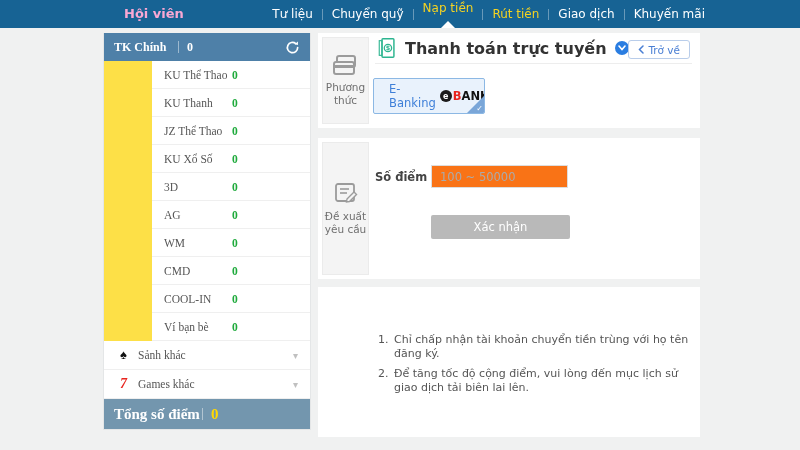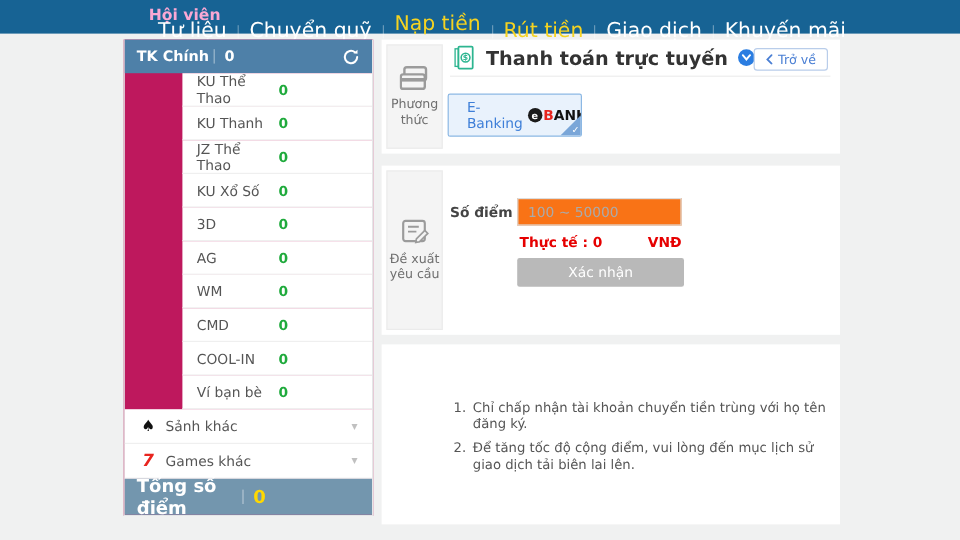--- a/index.html
+++ b/index.html
@@ -3,31 +3,31 @@
 <meta charset="utf-8">
 <style>
   * { margin:0; padding:0; box-sizing:border-box; }
   html,body { width:800px; height:450px; }
   body { font-family:"DejaVu Sans","Liberation Sans",sans-serif; background:#f0f1f1; position:relative; overflow:hidden; }
   .screen { position:absolute; inset:0; width:800px; height:450px; }
 
   
   .topbar { position:absolute; left:0; top:0; width:800px; height:28px; background:#176394; }
   .topbar-title { position:absolute; left:124px; top:0; height:28px; line-height:28px; color:#f9a8d4; font-size:13px; font-weight:bold; }
-  .nav { position:absolute; right:86px; top:0; height:28px; display:flex; align-items:center; font-size:17px; color:#ffffff;margin-top:12px; }
+  .nav { position:absolute; right:86px; top:0; height:28px; display:flex; align-items:center; font-size:12px; color:#ffffff; }
   .navitem { position:relative; padding:0 9px; cursor:pointer; white-space:nowrap; }
   .navsep { width:1px; height:11px; background:rgba(255,255,255,0.35); }
   .navitem.gold { color:#f5d321; }
   .navitem.active { color:#f5d321; }
   .navitem.active .lbl { position:relative; top:-6px; display:inline-block; }
   .navitem.active .tri { position:absolute; left:50%; transform:translateX(-50%); bottom:-7px;
        width:0; height:0; border-left:7px solid transparent; border-right:7px solid transparent; border-bottom:7px solid #ffffff; }
 
   
-  .side { position:absolute; left:103px; top:33px; width:208px; background:#be185d; border:1px solid #e4e6e7; border-top:none; }
+  .side { position:absolute; left:103px; top:33px; width:208px; background:#fde047; border:1px solid #e4e6e7; border-top:none;font-family:Liberation Serif, serif; }
   .side-head { height:28px; background:#4e80a8; display:flex; align-items:center; padding:0 10px; color:#fff; font-size:12px; }
   .side-head .hl { font-weight:bold; width:64px; }
   .vsep { width:1px; height:12px; background:rgba(255,255,255,0.45); margin-right:8px; }
   .side-head .hv { font-weight:bold; }
   .refresh { margin-left:auto; cursor:pointer; display:flex; }
   .srow { height:28px; background:#fff; border-bottom:1px solid #efefef; display:flex; align-items:center; padding:0 12px; font-size:11.5px; color:#555; cursor:pointer;margin-left:48px; }
   .srow .rl { width:68px; }
   .srow .rv { color:#1faa3c; font-weight:bold; }
   .exp { height:29px; background:#fff; border-bottom:1px solid #efefef; display:flex; align-items:center; padding:0 12px; font-size:11.5px; color:#555; cursor:pointer; }
   .exp .eicon { width:15px; text-align:center; margin-right:7px; font-size:13px; }
@@ -222,24 +222,20 @@
       <svg width="26" height="24" viewBox="0 0 26 24">
         <rect x="3" y="3" width="18" height="17" rx="2" fill="none" stroke="#9b9b9b" stroke-width="1.8"></rect>
         <line x1="7" y1="8" x2="16" y2="8" stroke="#9b9b9b" stroke-width="1.6"></line>
         <line x1="7" y1="12" x2="14" y2="12" stroke="#9b9b9b" stroke-width="1.6"></line>
         <path d="M14 18 L21 11 L23.5 13.5 L16.5 20.5 L13.5 21 Z" fill="#f4f4f4" stroke="#9b9b9b" stroke-width="1.4"></path>
       </svg>
       <span>Đề xuất yêu cầu</span>
     </div>
     <div class="amt-label">Số điểm nạp :</div>
     <input class="amt-input" type="text" placeholder="100 ~ 50000" style="">
-    <div class="actual-row">
-      <span>Thực tế : 0</span>
-      <span>VNĐ</span>
-    </div>
     <button class="submit-btn">Xác nhận</button>
   </div>
 
   <div class="sec sec3">
     <div class="notes">
       <div class="note-line">
         <span class="note-num">1.</span>
         <span>Chỉ chấp nhận tài khoản chuyển tiền trùng với họ tên đăng ký.</span>
       </div>
       <div class="note-line">

